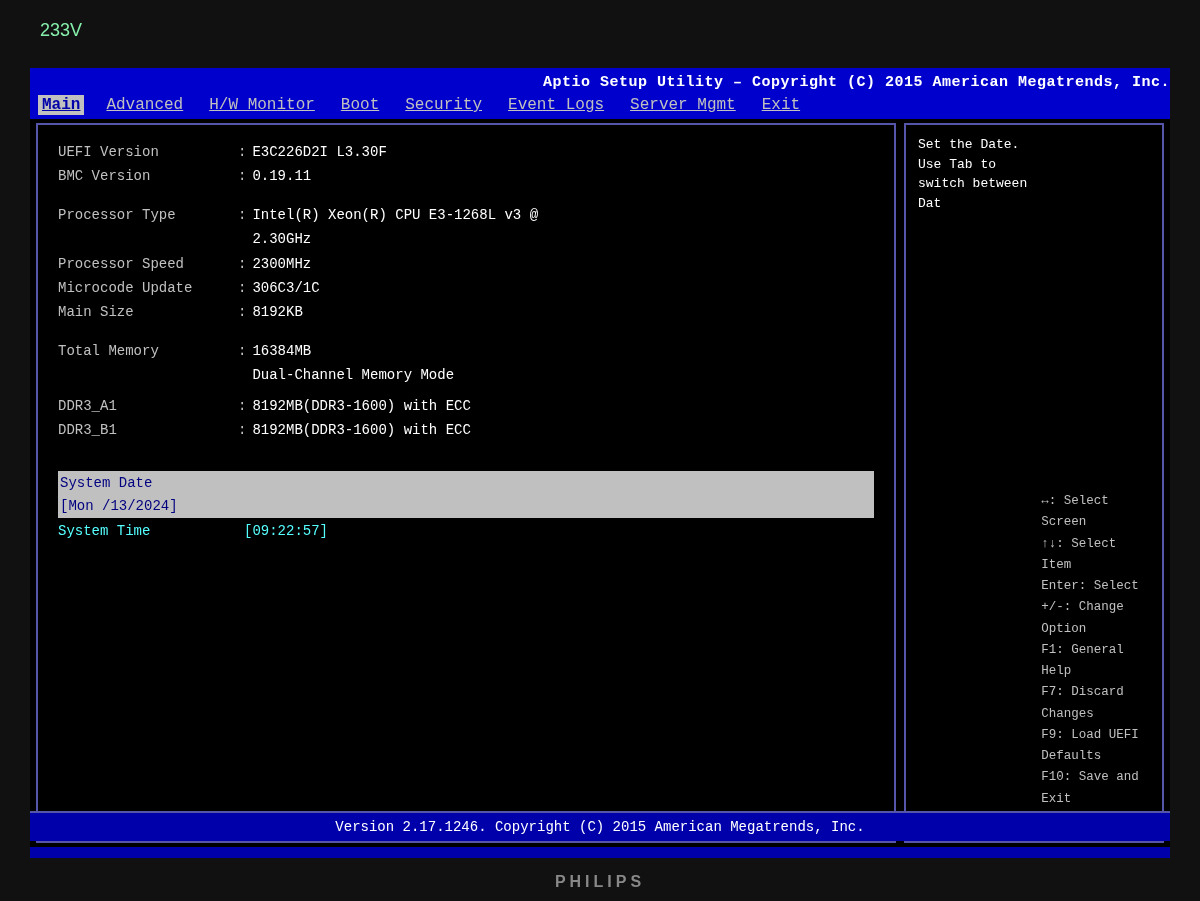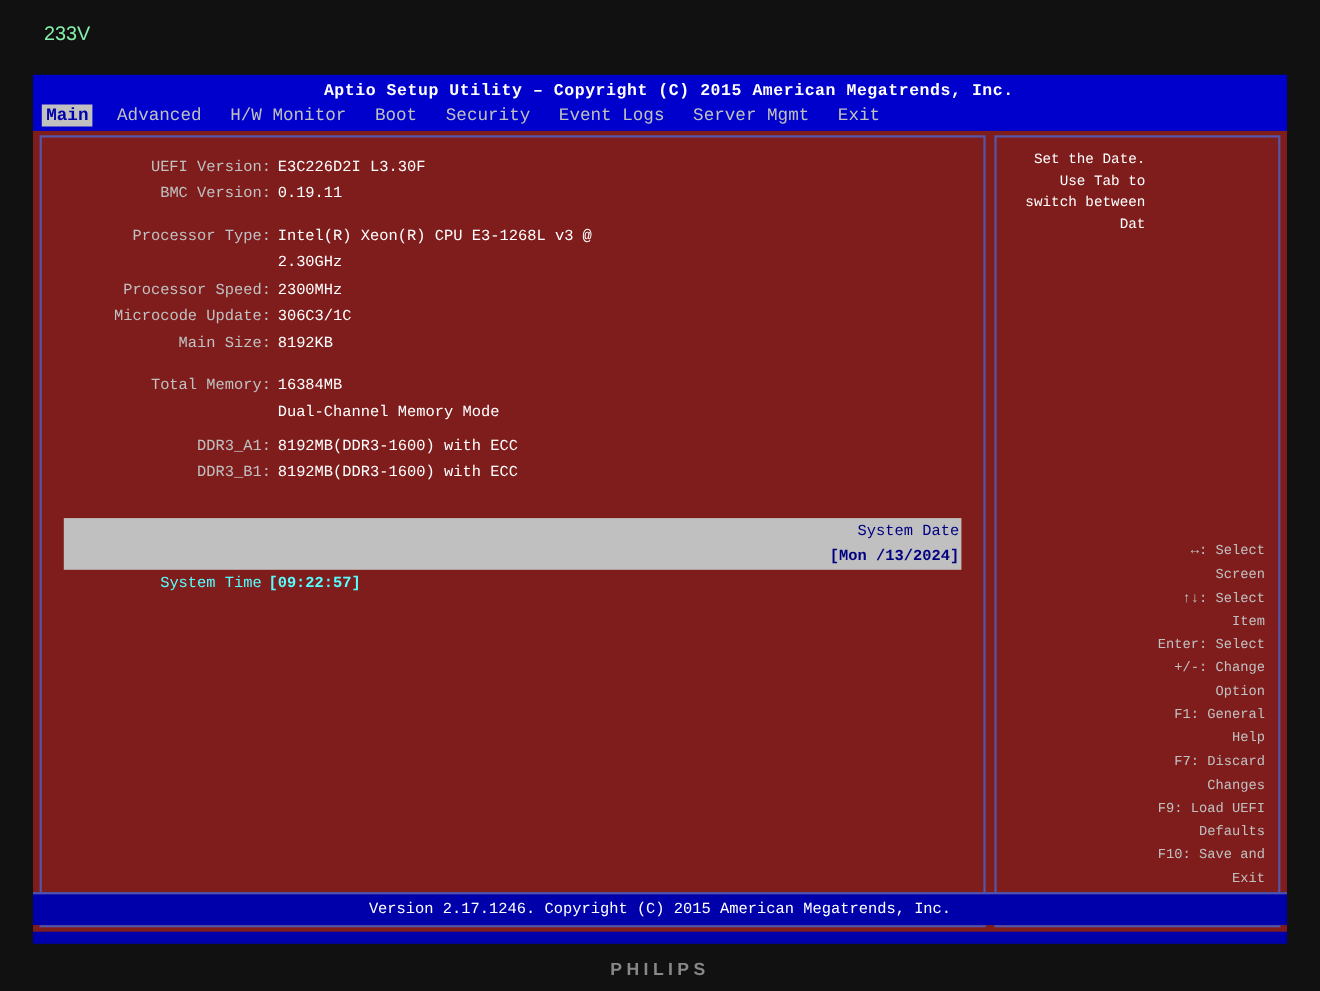--- a/index.html
+++ b/index.html
@@ -38,34 +38,34 @@
       font-size: 15px;
       font-weight: bold;
       letter-spacing: 0.5px;
     }
 
     .tab-item {
       color: #c0c0c0;
       cursor: pointer;
       padding: 1px 4px;
       white-space: nowrap;
+      text-decoration: underline;
     }
 
     .tab-item.active {
       background: #c0c0c0;
       color: #0000aa;
       font-weight: bold;
     }
 
     
     .main-content {
       display: flex;
       height: calc(100% - 62px);
-      background: #7f1d1d;
-      text-align: right;
+      background: #000000;
     }
 
     .left-panel {
       flex: 1;
       padding: 16px 20px;
       color: #c0c0c0;
       font-size: 14px;
       line-height: 1.6;
       border: 2px solid #5555aa;
       margin: 4px 4px 4px 6px;
@@ -173,21 +173,21 @@
       font-family: Liberation Sans, sans-serif;
     }
 
     
     .header-region {
       background: #0000cc;
       padding: 0;
     }
 
     .title-line {
-      text-align: center;
+      text-align: right;
       padding: 5px 0 2px 16px;
     }
 
     .tabs-line {
       display: flex;
       padding: 2px 8px 4px 8px;
       gap: 18px;
       align-items: center;
     }
 
@@ -197,21 +197,20 @@
       color: #000080 !important;
     }
 
     .date-row-active .selectable-label,
     .date-row-active .selectable-value {
       color: #000080 !important;
     }
 
     .bracket-value {
       color: #55ffff;
-      font-weight: bold;
     }
   </style>
 </head>
 <body>
 
 <div class="outer-frame">
 
   <div class="tv-info">
     <span>233V</span>
   </div>

